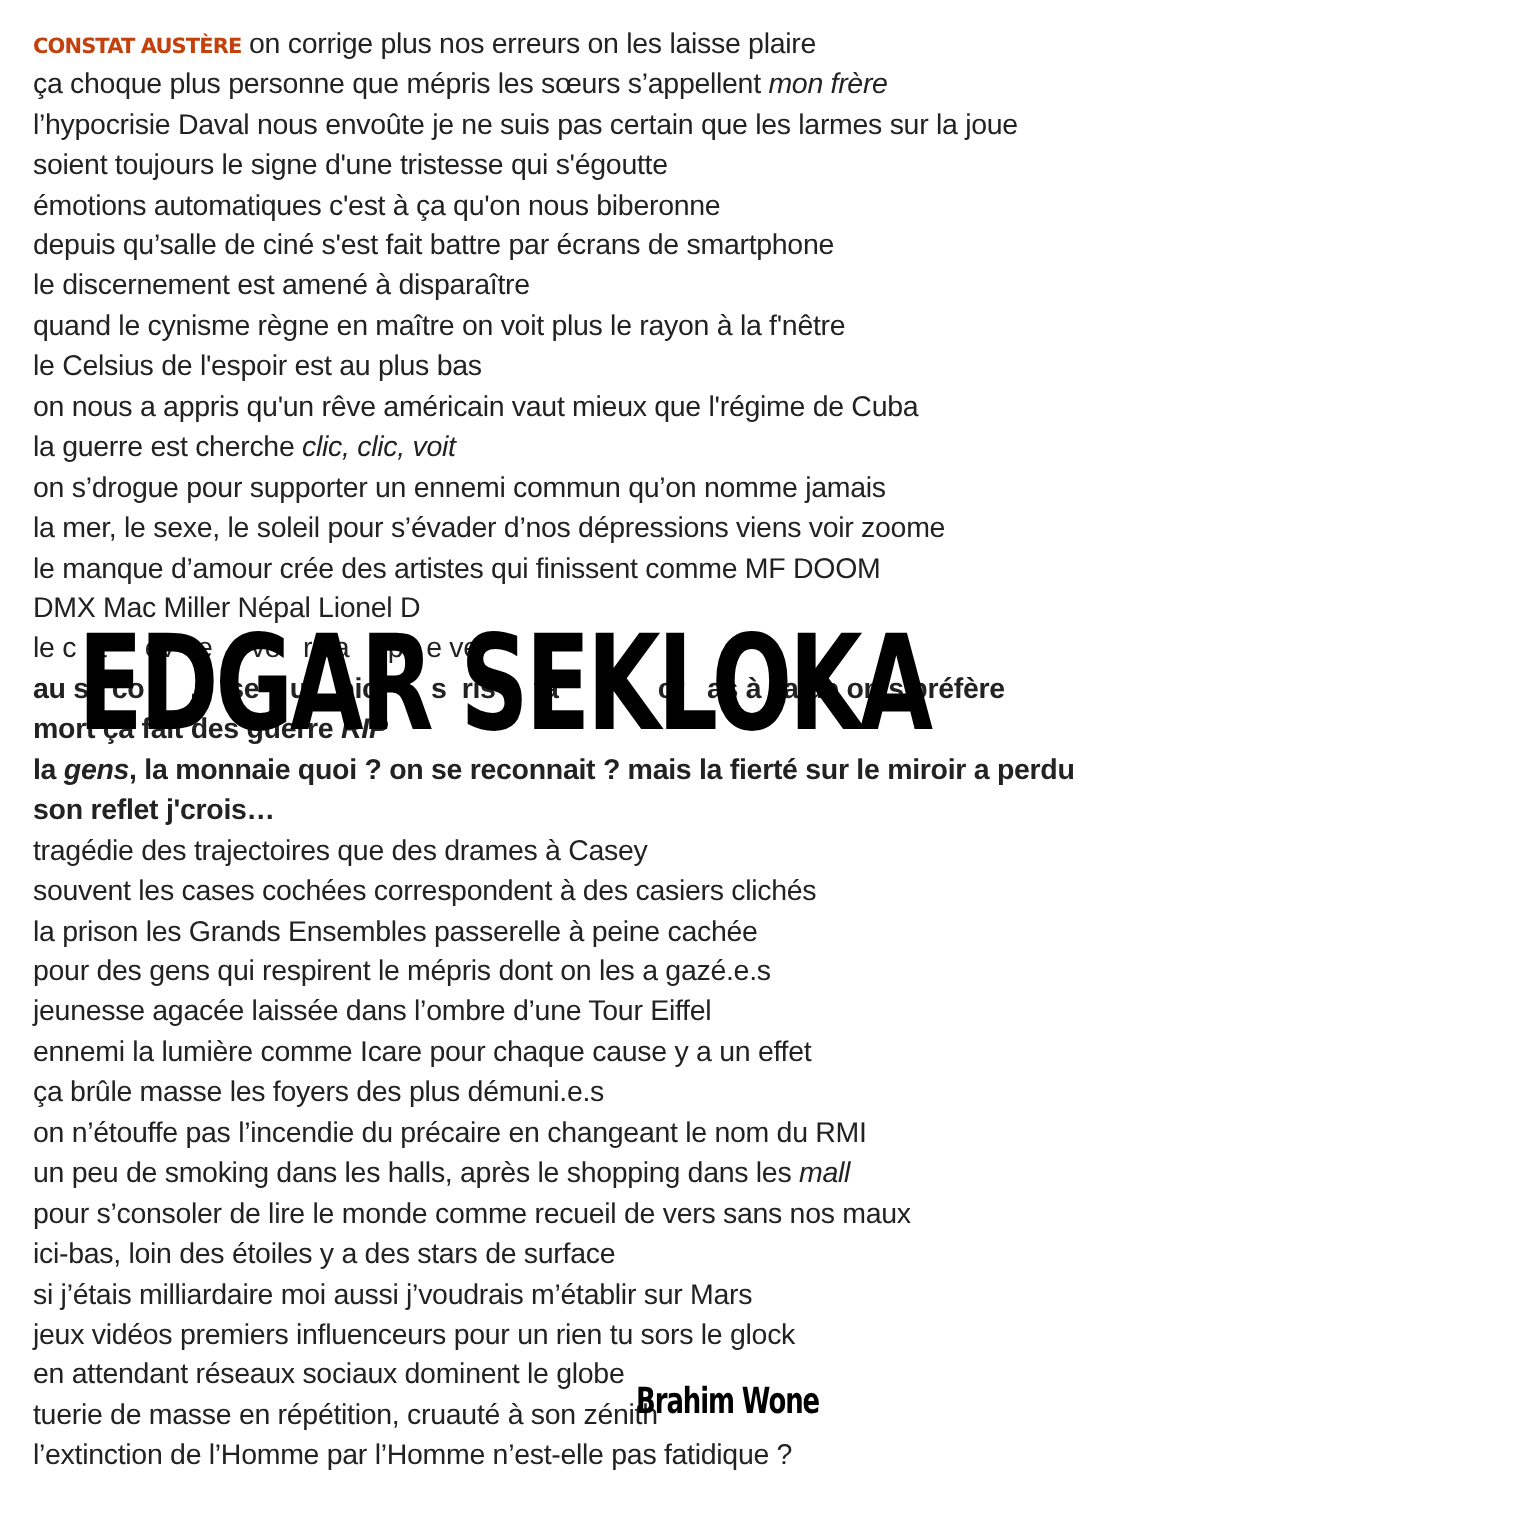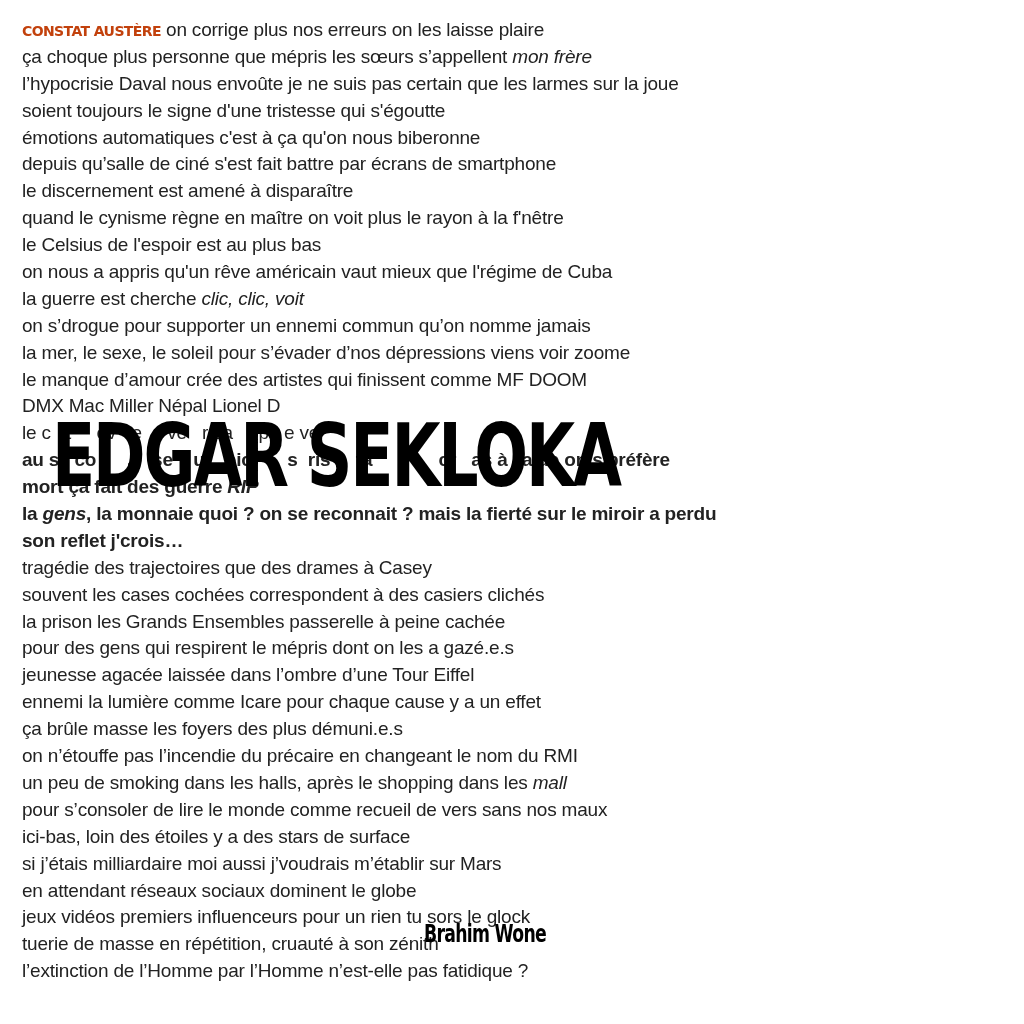--- a/index.html
+++ b/index.html
@@ -61,20 +61,20 @@
   <div class="line"><span>la prison les Grands Ensembles passerelle à peine cachée</span></div>
   <div class="line"><span>pour des gens qui respirent le mépris dont on les a gazé.e.s</span></div>
   <div class="line"><span>jeunesse agacée laissée dans l’ombre d’une Tour Eiffel</span></div>
   <div class="line"><span>ennemi la lumière comme Icare pour chaque cause y a un effet</span></div>
   <div class="line"><span>ça brûle masse les foyers des plus démuni.e.s</span></div>
   <div class="line"><span>on n’étouffe pas l’incendie du précaire en changeant le nom du RMI</span></div>
   <div class="line"><span>un peu de smoking dans les halls, après le shopping dans les </span><em>mall</em></div>
   <div class="line"><span>pour s’consoler de lire le monde comme recueil de vers sans nos maux</span></div>
   <div class="line"><span>ici-bas, loin des étoiles y a des stars de surface</span></div>
   <div class="line"><span>si j’étais milliardaire moi aussi j’voudrais m’établir sur Mars</span></div>
+  <div class="line"><span>jeux vidéos premiers influenceurs pour un rien tu sors le glock</span></div>
   <div class="line"><span>en attendant réseaux sociaux dominent le globe</span></div>
-  <div class="line"><span>jeux vidéos premiers influenceurs pour un rien tu sors le glock</span></div>
   <div class="line"><span>tuerie de masse en répétition, cruauté à son zénith</span></div>
   <div class="line"><span>l’extinction de l’Homme par l’Homme n’est-elle pas fatidique ?</span></div>
 </div>
 
 <div class="title">EDGAR SEKLOKA</div>
 <div class="author">Brahim Wone</div>
 
 </body></html>

